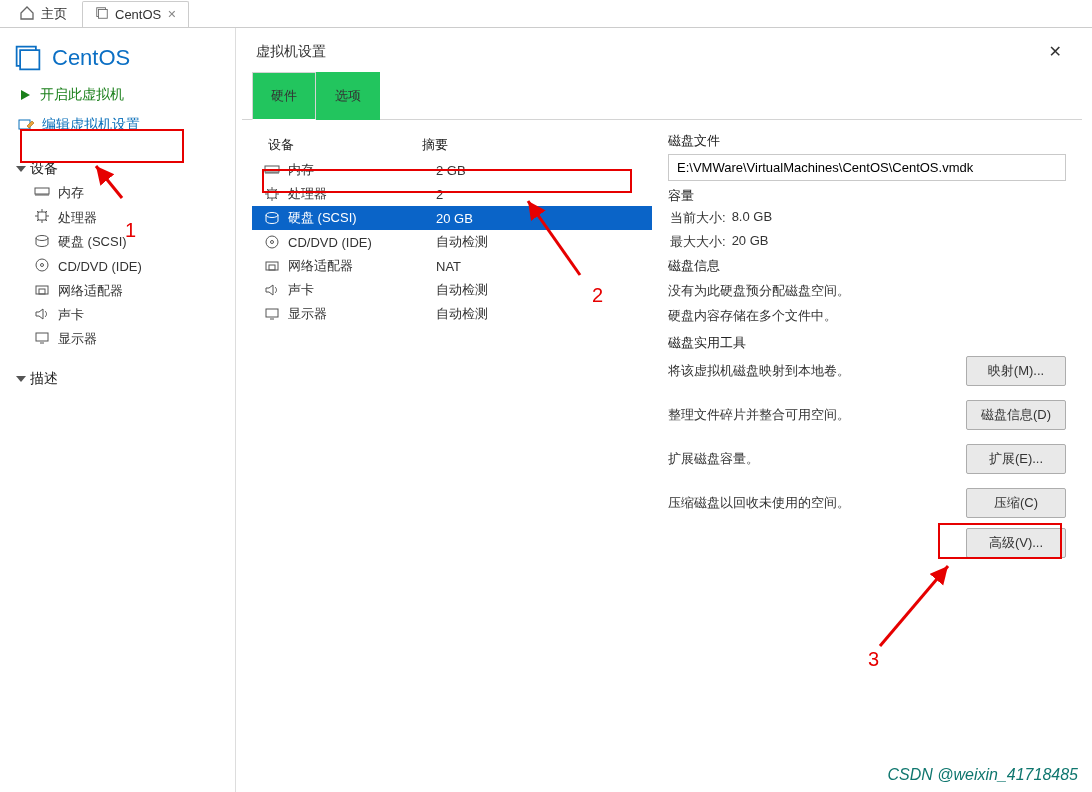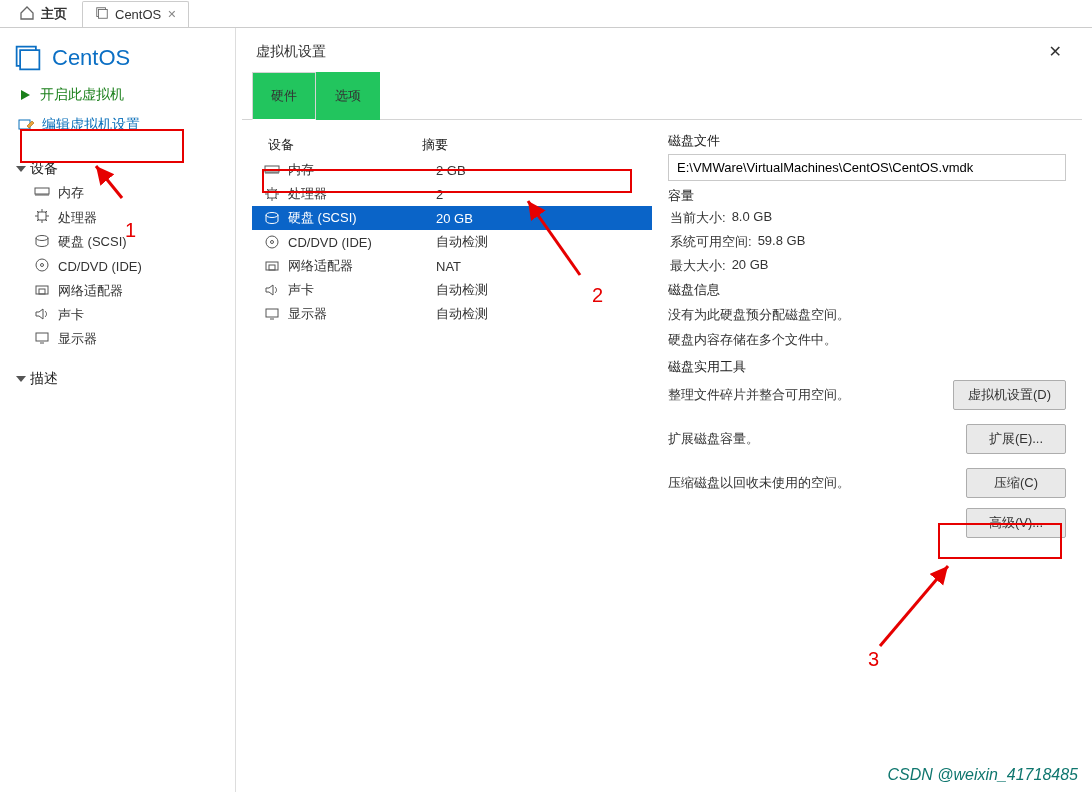--- a/index.html
+++ b/index.html
@@ -1,19 +1,19 @@
 <!DOCTYPE html>
 <html><head>
 <meta charset="utf-8">
 <style>
   * { box-sizing: border-box; }
   body { margin: 0; font-family: "Microsoft YaHei", "Segoe UI", Tahoma, sans-serif; font-size: 13px; background: #fff; color: #333; width: 1092px; height: 792px; overflow: hidden; position: relative; }
   .app-tabs { display: flex; align-items: center; height: 28px; border-bottom: 1px solid #ccc; padding-left: 6px; gap: 2px; }
   .app-tab { display: flex; align-items: center; padding: 4px 12px; border: 1px solid transparent; border-bottom: none; border-radius: 2px 2px 0 0; gap: 6px; font-size: 13px; cursor: pointer; }
-  .app-tab.home { color: #333; font-weight: bold; }
+  .app-tab.home { color: #333; }
   .app-tab.active { border-color: #ccc; background: #fff; }
   .app-tab .close { color: #888; font-size: 11px; }
   .main-row { display: flex; height: calc(100% - 28px); }
   .sidebar { width: 236px; border-right: 1px solid #ddd; padding: 10px 0 0 4px; display: flex; flex-direction: column; gap: 4px; }
   .vm-title { display: flex; align-items: center; gap: 10px; padding: 6px 10px; color: #0b6fc4; font-size: 22px; }
   .vm-title svg { width: 28px; height: 28px; }
   .action-link { display: flex; align-items: center; gap: 8px; padding: 4px 14px; color: #1a7f1a; font-size: 14px; cursor: pointer; }
   .action-link.blue { color: #0b70ba; }
   .side-section { margin-top: 14px; padding-left: 12px; }
   .side-section-title { display: flex; align-items: center; gap: 4px; color: #222; font-size: 14px; padding: 4px 0; cursor: pointer; }
@@ -279,44 +279,44 @@
           </div>
 
           <div>
             <div class="group-title">容量</div>
             <div class="capacity-lines">
               <div class="cap-line">
                   <span>当前大小:</span>
                   <span>8.0 GB</span>
                 </div>
               <div class="cap-line">
-                  <span>系统可用空间:</span>
-                  <span>59.8 GB</span>
-                </div>
-              <div class="cap-line">
                   <span>最大大小:</span>
                   <span>20 GB</span>
                 </div>
             </div>
           </div>
 
           <div>
             <div class="group-title">磁盘信息</div>
             <div class="info-text">
               <div>没有为此硬盘预分配磁盘空间。</div>
               <div>硬盘内容存储在多个文件中。</div>
             </div>
           </div>
 
           <div>
             <div class="group-title">磁盘实用工具</div>
             <div class="util-grid">
               <div class="util-row">
+                <span class="desc">将该虚拟机磁盘映射到本地卷。</span>
+                <span class="btn">映射(M)...</span>
+              </div>
+              <div class="util-row">
                 <span class="desc">整理文件碎片并整合可用空间。</span>
-                <span class="btn">虚拟机设置(D)</span>
+                <span class="btn">磁盘信息(D)</span>
               </div>
               <div class="util-row">
                 <span class="desc">扩展磁盘容量。</span>
                 <span class="btn">扩展(E)...</span>
               </div>
               <div class="util-row">
                 <span class="desc">压缩磁盘以回收未使用的空间。</span>
                 <span class="btn">压缩(C)</span>
               </div>
             </div>

